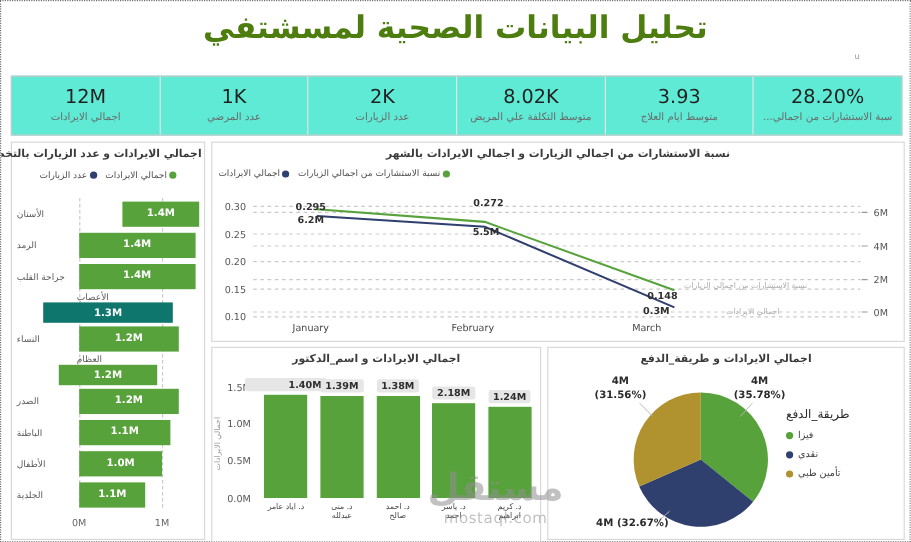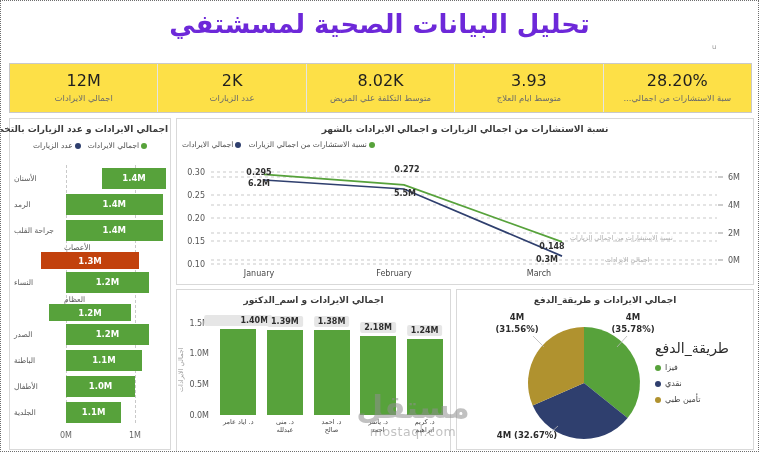--- a/index.html
+++ b/index.html
@@ -1,23 +1,23 @@
 <!DOCTYPE html>
 <html><head>
 <meta charset="utf-8">
 <style>
   html,body{margin:0;padding:0;background:#fff;}
   .canvas{position:relative;width:759px;height:452px;background:#fff;
           border:1px dotted #6e6e6e;box-sizing:border-box;overflow:hidden;
           font-family:"DejaVu Sans",sans-serif;}
   .page-title{position:absolute;left:0;top:8px;width:100%;text-align:center;
-              font-size:26px;font-weight:600;color:#6d28d9;direction:rtl;}
+              font-size:26px;font-weight:600;color:#4d7c0f;direction:rtl;}
   .title-artifact{position:absolute;left:711px;top:42px;font-size:7px;color:#9a9a9a;}
   .kpi-panel{position:absolute;left:8px;top:62px;width:743px;height:50px;
-             border:1px solid #c9c9c9;display:flex;box-sizing:border-box;background:#fde047;}
+             border:1px solid #c9c9c9;display:flex;box-sizing:border-box;background:#5eead4;}
   .kpi-cell{flex:1;display:flex;flex-direction:column;align-items:center;justify-content:center;
             border-left:1px solid #e4e4e4;}
   .kpi-cell:first-child{border-left:none;}
   .kpi-value{font-size:16px;color:#1f1f1f;line-height:1.05;}
   .kpi-label{font-size:8.5px;color:#6a6a6a;margin-top:4px;direction:rtl;white-space:nowrap;}
   .panel{position:absolute;border:1px solid #d9d9d9;background:#fff;box-sizing:border-box;}
   #left-bar-panel{left:8px;top:117px;width:162px;height:332px;}
   #line-panel{left:175px;top:117px;width:578px;height:167px;}
   #doctor-panel{left:175px;top:288px;width:275px;height:176px;}
   #pie-panel{left:455px;top:288px;width:298px;height:161px;}
@@ -44,41 +44,45 @@
                transform:rotate(180deg);font-size:6.5px;color:#9c9c9c;text-align:center;direction:rtl;}
   .ytick{position:absolute;left:4px;width:28px;text-align:right;font-size:8px;color:#555;}
   .doc-bar{position:absolute;}
   .doc-callout{position:absolute;transform:translateX(-50%);background:#e6e6e6;border-radius:2px;
                padding:1px 4px;font-size:8px;font-weight:bold;color:#2e2e2e;white-space:nowrap;}
   .doc-name{position:absolute;transform:translateX(-50%);width:48px;text-align:center;
             font-size:6.5px;color:#474747;line-height:1.3;direction:rtl;}
   .xlabel{position:absolute;bottom:2px;left:38px;right:4px;text-align:center;
           font-size:6.5px;color:#9c9c9c;direction:rtl;}
   .pie-legend{position:absolute;left:198px;top:50px;}
-  .pie-legend-title{font-size:14px;color:#2b2b2b;direction:rtl;}
+  .pie-legend-title{font-size:10px;color:#2b2b2b;direction:rtl;}
   .pie-legend-item{display:flex;align-items:center;gap:4px;margin-top:7px;font-size:8px;color:#3c3c3c;}
   .watermark{position:absolute;left:336px;top:389px;width:152px;text-align:center;
              color:#8f8f8f;opacity:.55;z-index:40;pointer-events:none;}
   .watermark-ar{font-size:31px;font-weight:bold;line-height:1.1;direction:rtl;}
   .watermark-en{font-size:12.5px;letter-spacing:.5px;}
 </style>
 </head>
 <body>
 
 <div class="canvas">
 
   <div class="page-title">تحليل البيانات الصحية لمسشتفي</div>
   <div class="title-artifact">u</div>
 
   <div class="kpi-panel" id="kpi-row">
       <div class="kpi-cell">
         <div class="kpi-value">12M</div>
         <div class="kpi-label">اجمالي الايرادات</div>
       </div>
       <div class="kpi-cell">
+        <div class="kpi-value">1K</div>
+        <div class="kpi-label">عدد المرضي</div>
+      </div>
+      <div class="kpi-cell">
         <div class="kpi-value">2K</div>
         <div class="kpi-label">عدد الزيارات</div>
       </div>
       <div class="kpi-cell">
         <div class="kpi-value">8.02K</div>
         <div class="kpi-label">متوسط التكلفة علي المريض</div>
       </div>
       <div class="kpi-cell">
         <div class="kpi-value">3.93</div>
         <div class="kpi-label">متوسط ايام العلاج</div>
@@ -117,21 +121,21 @@
           </div>
         </div>
         <div class="bar-row" style="top: 52px;">
           <span class="bar-cat">جراحة القلب</span>
           <div class="hbar" style="width: 96.6px; background: rgb(87, 162, 59);">
             <span class="hbar-val">1.4M</span>
           </div>
         </div>
         <div class="bar-row" style="top: 78px; flex-direction: column;">
           <span class="bar-cat">الأعصاب</span>
-          <div class="hbar" style="width: 98px; background: #c2410c;">
+          <div class="hbar" style="width: 108px; background: #0f766e;">
             <span class="hbar-val">1.3M</span>
           </div>
         </div>
         <div class="bar-row" style="top: 104px;">
           <span class="bar-cat">النساء</span>
           <div class="hbar" style="width: 82.8px; background: rgb(87, 162, 59);">
             <span class="hbar-val">1.2M</span>
           </div>
         </div>
         <div class="bar-row" style="top: 130px; flex-direction: column;">

